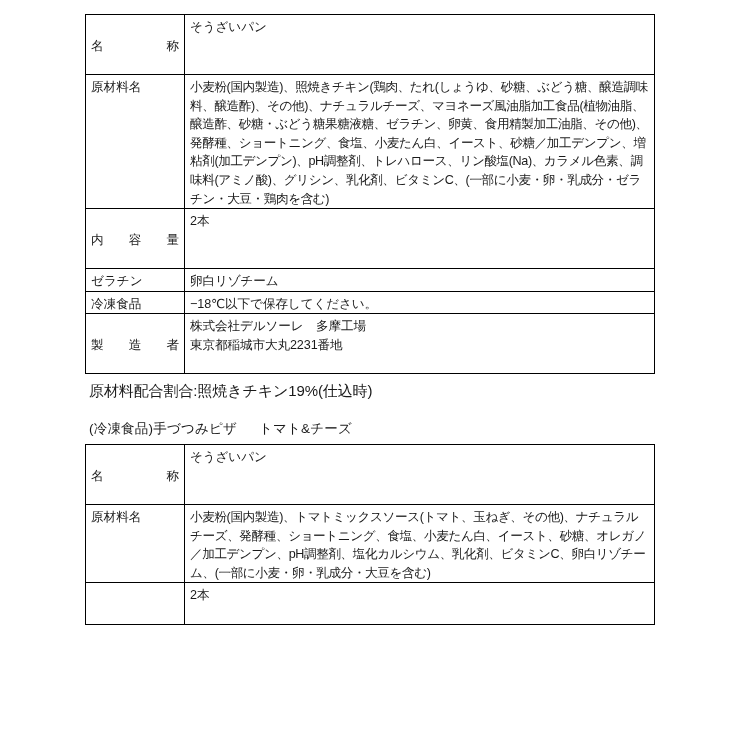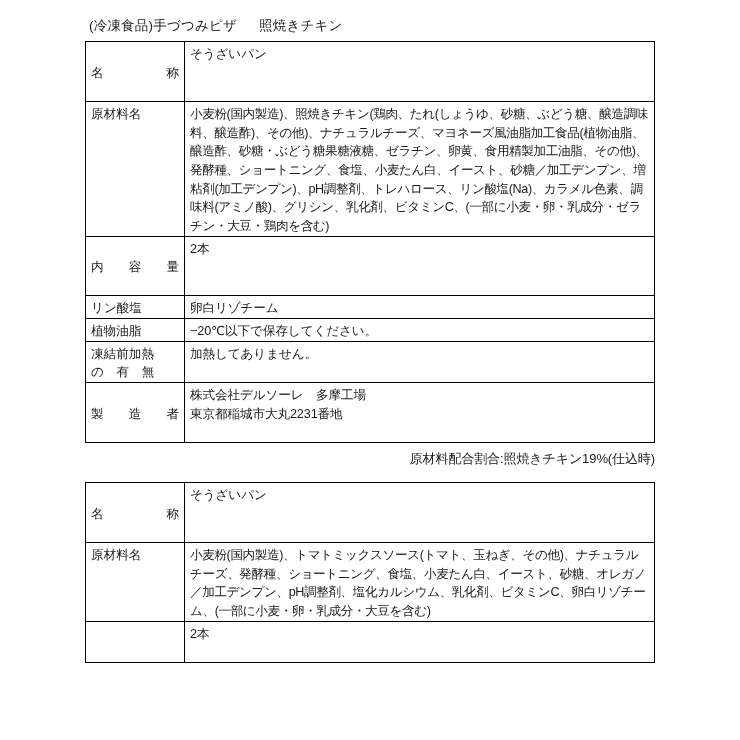--- a/index.html
+++ b/index.html
@@ -62,87 +62,81 @@
   .lbl-spread span { display: inline-block; }
   td.value {
     letter-spacing: -0.1px;
   }
   td.value.tight {
     letter-spacing: -0.4px;
     word-break: break-all;
     margin-left: 42px;
   }
   .note {
-    font-size: 13px;
+    font-size: 15px;
     line-height: 1.5;
     padding: 6px 0 0 4px;
     letter-spacing: -0.1px;
-    text-align: right;
   }
   .spacer {
     height: 14px;
   }
 </style>
 </head>
 <body>
 
 <div class="page">
 
   <div class="block">
-    <div class="heading">
-      <span>(冷凍食品)</span><span>手づつみピザ</span><span class="gap"></span><span>照焼きチキン</span>
-    </div>
 
     <table class="spec">
       <tbody>
           <tr>
         <td class="label">
           <div class="lbl-spread"><span>名</span><span>称</span></div>
         </td>
         <td class="value">そうざいパン</td>
       </tr>
       <tr>
         <td class="label">原材料名</td>
         <td class="value tight">小麦粉(国内製造)、照焼きチキン(鶏肉、たれ(しょうゆ、砂糖、ぶどう糖、醸造調味料、醸造酢)、その他)、ナチュラルチーズ、マヨネーズ風油脂加工食品(植物油脂、醸造酢、砂糖・ぶどう糖果糖液糖、ゼラチン、卵黄、食用精製加工油脂、その他)、発酵種、ショートニング、食塩、小麦たん白、イースト、砂糖／加工デンプン、増粘剤(加工デンプン)、pH調整剤、トレハロース、リン酸塩(Na)、カラメル色素、調味料(アミノ酸)、グリシン、乳化剤、ビタミンC、(一部に小麦・卵・乳成分・ゼラチン・大豆・鶏肉を含む)</td>
       </tr>
       <tr>
         <td class="label">
           <div class="lbl-spread"><span>内</span><span>容</span><span>量</span></div>
         </td>
         <td class="value">2本</td>
       </tr>
       <tr>
-        <td class="label">リン酸塩</td>
+        <td class="label">ゼラチン</td>
         <td class="value">卵白リゾチーム</td>
       </tr>
       <tr>
-        <td class="label">植物油脂</td>
-        <td class="value">−20℃以下で保存してください。</td>
-      </tr>
-      <tr>
-        <td class="label">凍結前加熱
-の　有　無</td>
-        <td class="value">加熱してありません。</td>
+        <td class="label">冷凍食品</td>
+        <td class="value">−18℃以下で保存してください。</td>
       </tr>
       <tr>
         <td class="label">
           <div class="lbl-spread"><span>製</span><span>造</span><span>者</span></div>
         </td>
         <td class="value" style="white-space: pre-line; margin-top: 44px;">株式会社デルソーレ　多摩工場
 東京都稲城市大丸2231番地</td>
       </tr>
     </tbody>
       </table>
 
     <div class="note">原材料配合割合:照焼きチキン19%(仕込時)</div>
   </div>
 
   <div class="spacer"></div>
 
   <div class="block">
+    <div class="heading">
+      <span>(冷凍食品)</span><span>手づつみピザ</span><span class="gap"></span><span>トマト&amp;チーズ</span>
+    </div>
 
     <table class="spec">
       <tbody>
           <tr>
         <td class="label">
           <div class="lbl-spread"><span>名</span><span>称</span></div>
         </td>
         <td class="value">そうざいパン</td>
       </tr>
       <tr>

